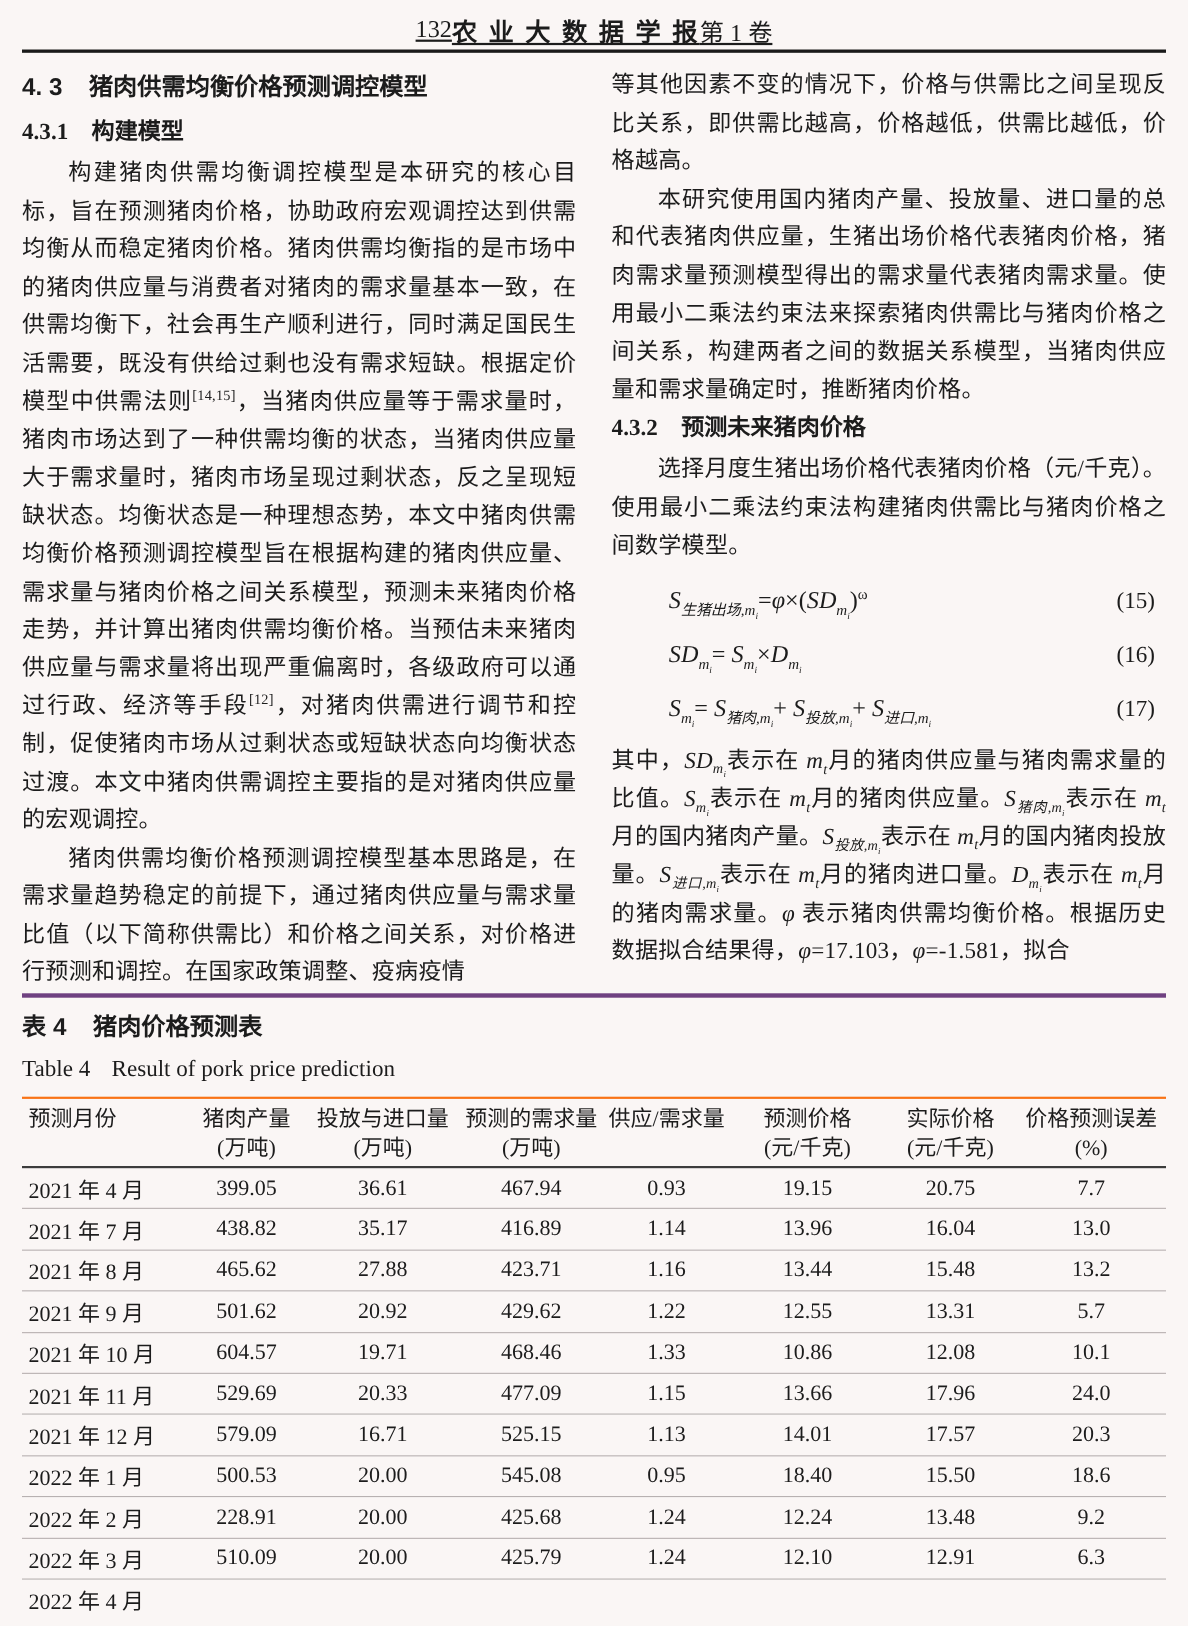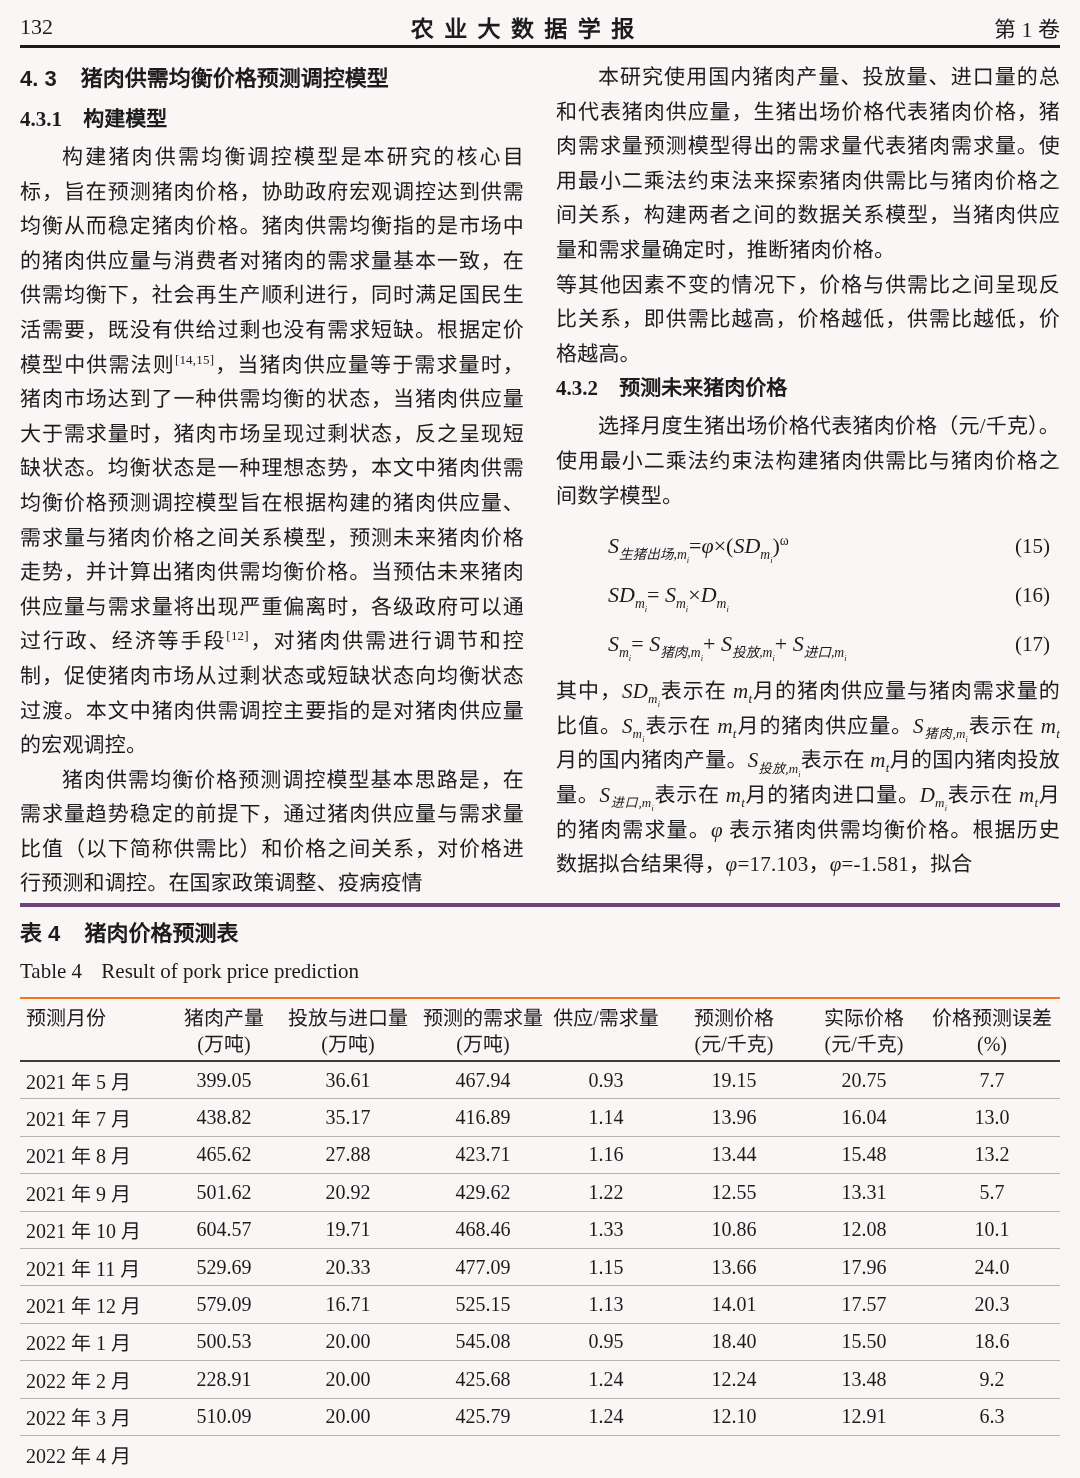--- a/index.html
+++ b/index.html
@@ -8,22 +8,23 @@
     background:#faf6f5;
     font-family:"Liberation Serif","DejaVu Serif",serif;
     color:#1c1c1c;
     -webkit-font-smoothing:antialiased;
   }
   .page{position:relative;width:1080px;height:1478px;overflow:hidden;}
 
   
   .page-header{
     position:absolute;top:10px;left:20px;right:20px;height:34px;
-    display:flex;align-items:center;justify-content:space-between;
+    display:flex;align-items:center;justify-content:center;
     font-size:22px;
+    text-decoration:underline;
   }
   .journal-title{
     font-family:"Liberation Sans","DejaVu Sans",sans-serif;
     font-weight:bold;letter-spacing:2px;font-size:23px;
   }
   .header-rule{
     position:absolute;top:45px;left:20px;right:20px;height:3px;background:#1a1a1a;
   }
 
   
@@ -111,22 +112,22 @@
       </h2>
       <h3 class="h-sub">
         <span class="num">4.3.1</span>
         <span>构建模型</span>
       </h3>
       <p class="para indent"><span>构建猪肉供需均衡调控模型是本研究的核心目标，旨在预测猪肉价格，协助政府宏观调控达到供需均衡从而稳定猪肉价格。猪肉供需均衡指的是市场中的猪肉供应量与消费者对猪肉的需求量基本一致，在供需均衡下，社会再生产顺利进行，同时满足国民生活需要，既没有供给过剩也没有需求短缺。根据定价模型中供需法则</span><sup>[14,15]</sup><span>，当猪肉供应量等于需求量时，猪肉市场达到了一种供需均衡的状态，当猪肉供应量大于需求量时，猪肉市场呈现过剩状态，反之呈现短缺状态。均衡状态是一种理想态势，本文中猪肉供需均衡价格预测调控模型旨在根据构建的猪肉供应量、需求量与猪肉价格之间关系模型，预测未来猪肉价格走势，并计算出猪肉供需均衡价格。当预估未来猪肉供应量与需求量将出现严重偏离时，各级政府可以通过行政、经济等手段</span><sup>[12]</sup><span>，对猪肉供需进行调节和控制，促使猪肉市场从过剩状态或短缺状态向均衡状态过渡。本文中猪肉供需调控主要指的是对猪肉供应量的宏观调控。</span></p>
       <p class="para indent">猪肉供需均衡价格预测调控模型基本思路是，在需求量趋势稳定的前提下，通过猪肉供应量与需求量比值（以下简称供需比）和价格之间关系，对价格进行预测和调控。在国家政策调整、疫病疫情</p>
     </section>
 
     <section class="col">
+      <p class="para">等其他因素不变的情况下，价格与供需比之间呈现反比关系，即供需比越高，价格越低，供需比越低，价格越高。</p>
       <p class="para indent">本研究使用国内猪肉产量、投放量、进口量的总和代表猪肉供应量，生猪出场价格代表猪肉价格，猪肉需求量预测模型得出的需求量代表猪肉需求量。使用最小二乘法约束法来探索猪肉供需比与猪肉价格之间关系，构建两者之间的数据关系模型，当猪肉供应量和需求量确定时，推断猪肉价格。</p>
-      <p class="para">等其他因素不变的情况下，价格与供需比之间呈现反比关系，即供需比越高，价格越低，供需比越低，价格越高。</p>
       <h3 class="h-sub">
         <span class="num">4.3.2</span>
         <span>预测未来猪肉价格</span>
       </h3>
       <p class="para indent">选择月度生猪出场价格代表猪肉价格（元/千克）。使用最小二乘法约束法构建猪肉供需比与猪肉价格之间数学模型。</p>
       <div class="equations" id="equations">
           <div class="eq-row">
             <span class="eq-body"><span class="it">S</span><sub class="it">生猪出场,m<sub class="it">i</sub></sub><span>=</span><span class="it">φ</span><span>×(</span><span class="it">SD</span><sub class="it">m<sub class="it">i</sub></sub><span>)</span><sup>ω</sup></span>
             <span class="eq-num">(15)</span>
           </div>
@@ -183,21 +184,21 @@
           <div class="lbl">实际价格</div>
           <div class="unit">(元/千克)</div>
         </div>
         <div class="th">
           <div class="lbl">价格预测误差</div>
           <div class="unit">(%)</div>
         </div>
       </div>
     <div id="tbody">
         <div class="trow">
-          <div class="td">2021 年 5 月</div>
+          <div class="td">2021 年 4 月</div>
           <div class="td">399.05</div>
           <div class="td">36.61</div>
           <div class="td">467.94</div>
           <div class="td">0.93</div>
           <div class="td">19.15</div>
           <div class="td">20.75</div>
           <div class="td">7.7</div>
         </div>
         <div class="trow">
           <div class="td">2021 年 7 月</div>

